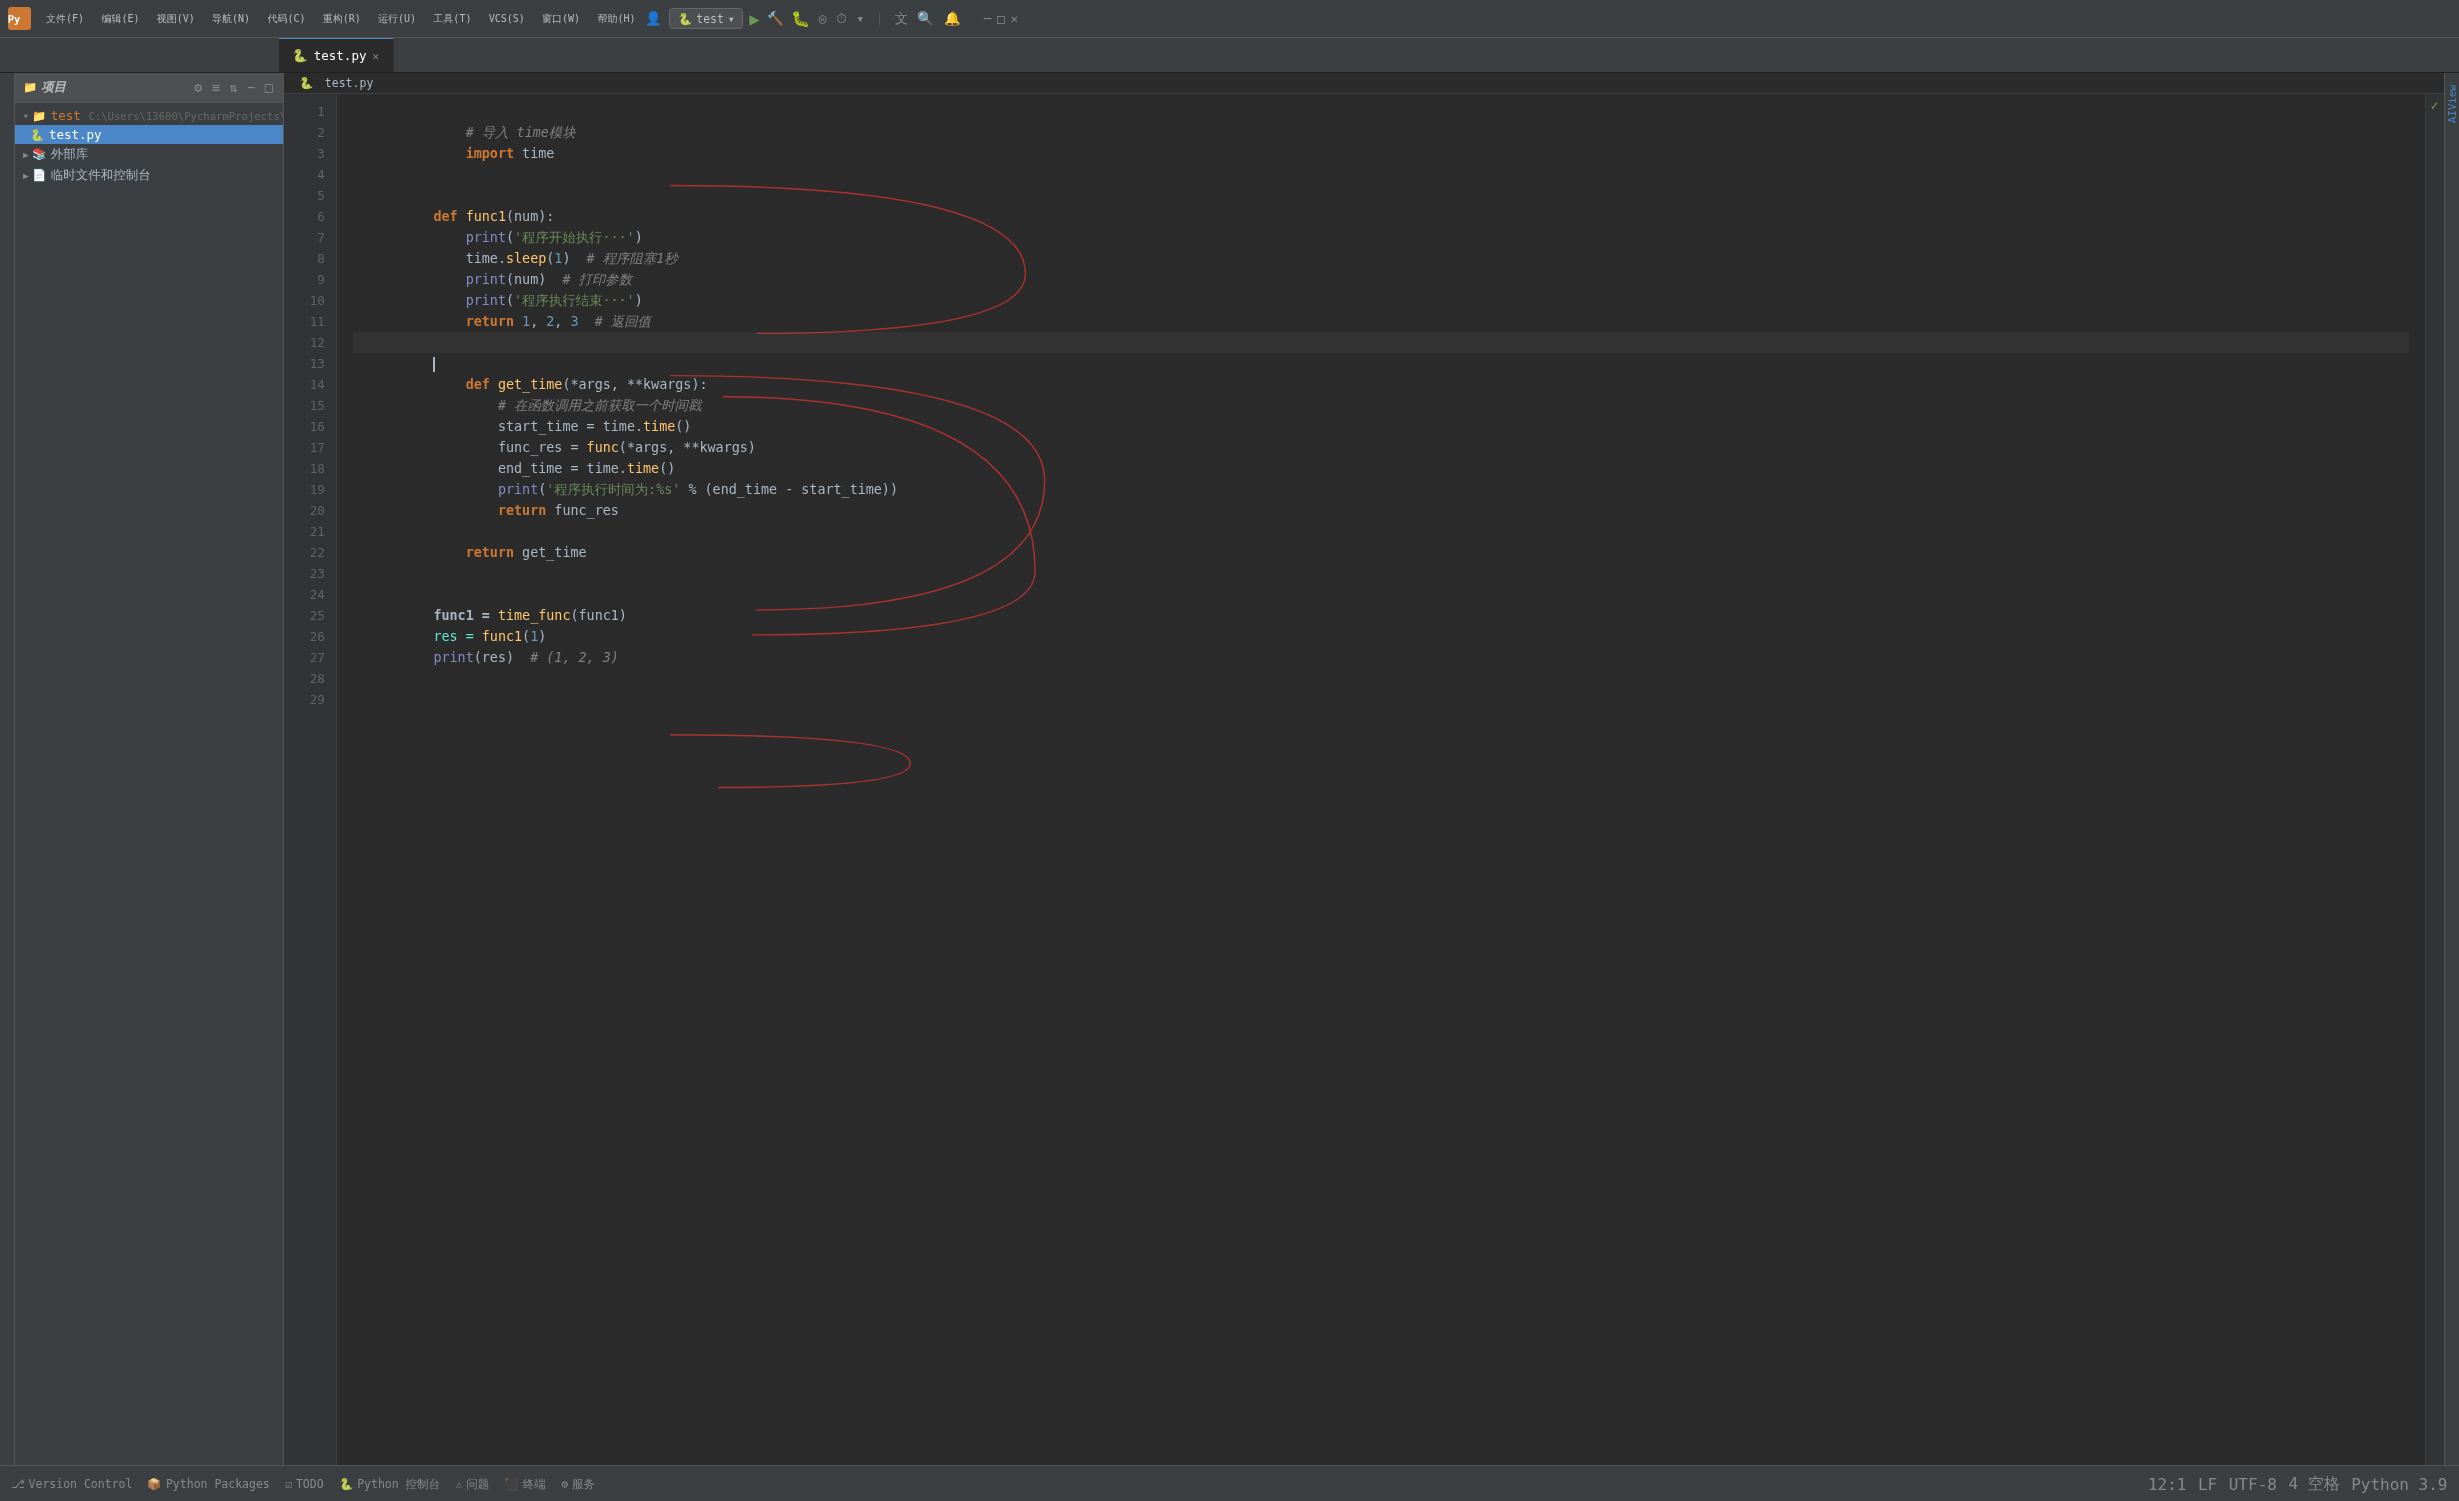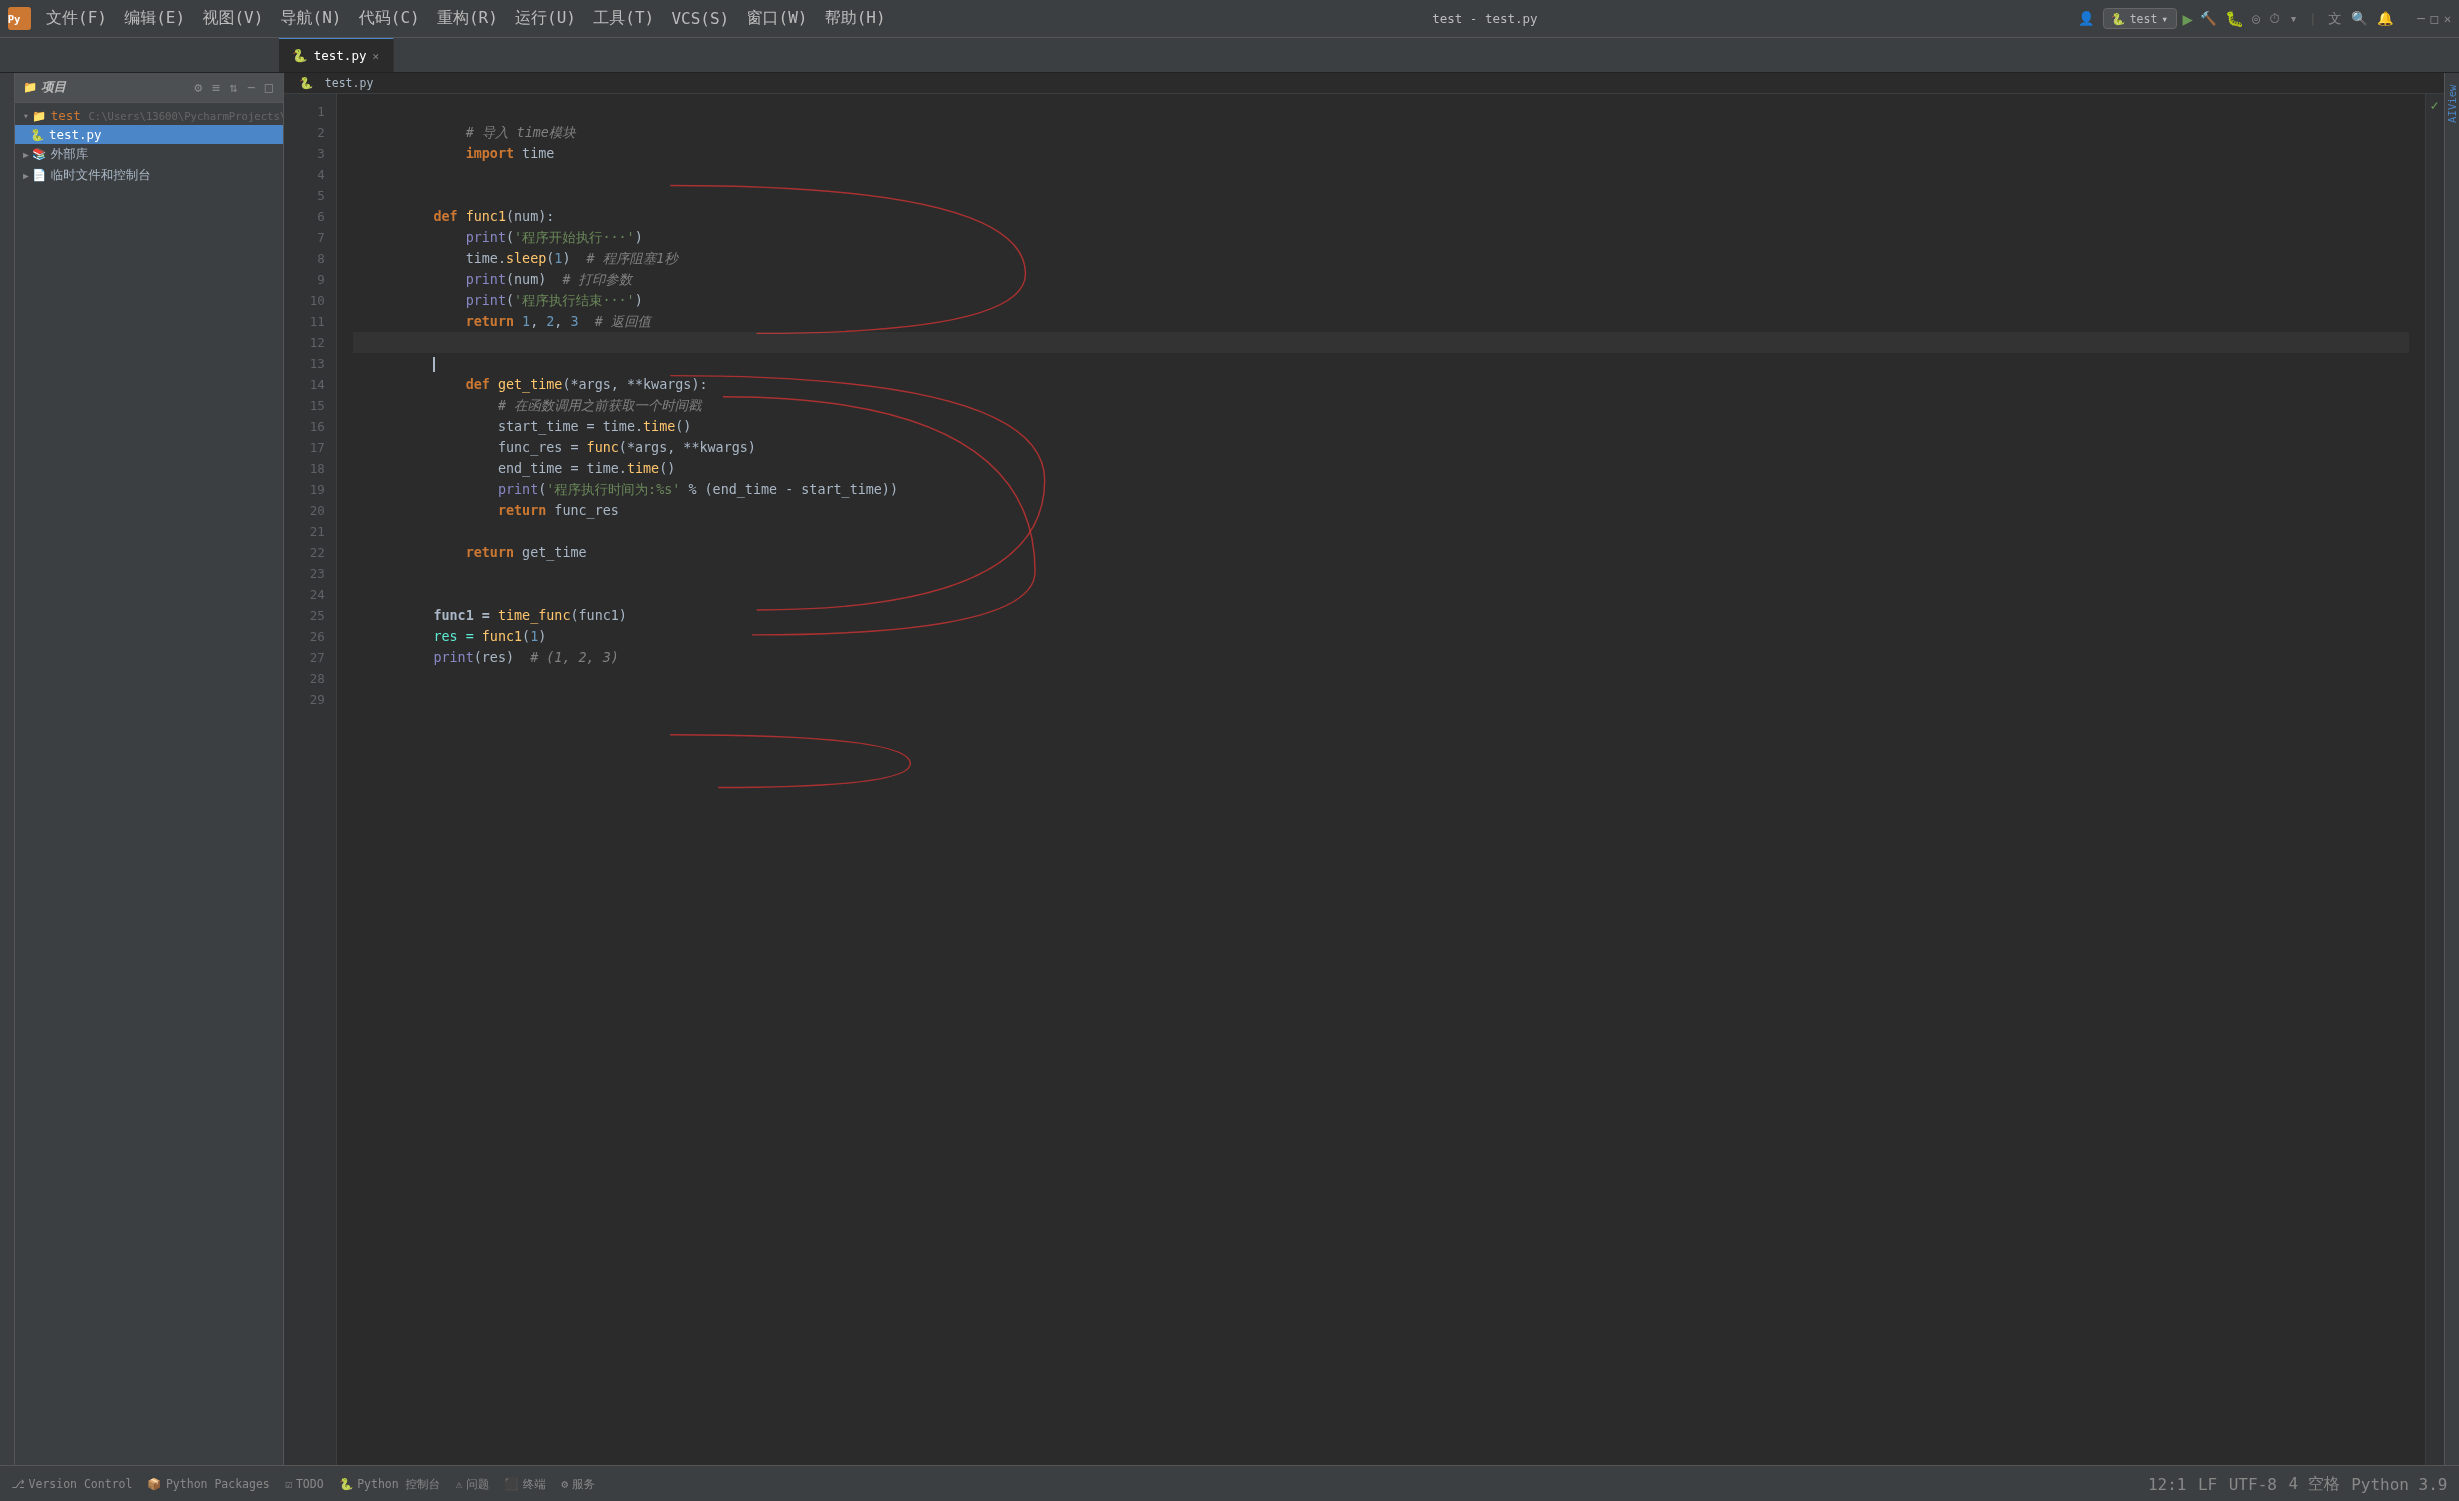--- a/index.html
+++ b/index.html
@@ -31,21 +31,21 @@
       border-radius: 2.9px;
       display: flex; align-items: center; 
       color: white; font-size: 10.6px; font-weight: bold;
       margin-right: 7.7px;
     }
     .title-bar-menus {
       display: flex; gap: 1.9px; align-items: center;
     }
     .menu-item {
       color: #bbb;
-      font-size: 16px;
+      font-size: 10px;
       padding: 3.8px 7.7px;
       cursor: pointer;
       border-radius: 2.9px;
     }
     .title-center {
       flex: 1;
       text-align: center;
       color: #bbb;
       font-size: 12.5px;
     }
@@ -331,23 +331,20 @@
     <span class="menu-item">编辑(E)</span>
     <span class="menu-item">视图(V)</span>
     <span class="menu-item">导航(N)</span>
     <span class="menu-item">代码(C)</span>
     <span class="menu-item">重构(R)</span>
     <span class="menu-item">运行(U)</span>
     <span class="menu-item">工具(T)</span>
     <span class="menu-item">VCS(S)</span>
     <span class="menu-item">窗口(W)</span>
     <span class="menu-item">帮助(H)</span>
-  </div>
-  <div class="title-center">
-    <span>test - test.py</span>
   </div>
   <div class="title-bar-right top-right-toolbar">
     <span class="toolbar-icon">👤</span>
     <div class="run-config">
       <span>🐍</span>
       <span>test</span>
       <span>▾</span>
     </div>
     <span class="run-btn">▶</span>
     <span class="toolbar-icon">🔨</span>

